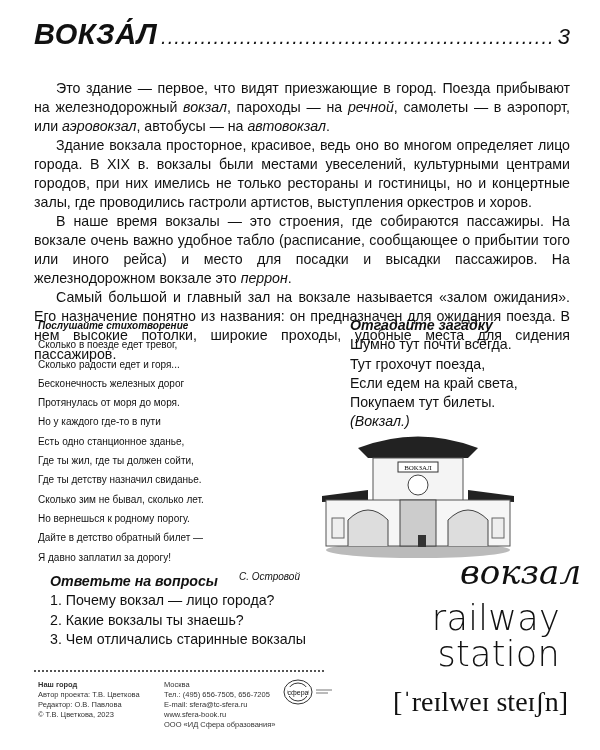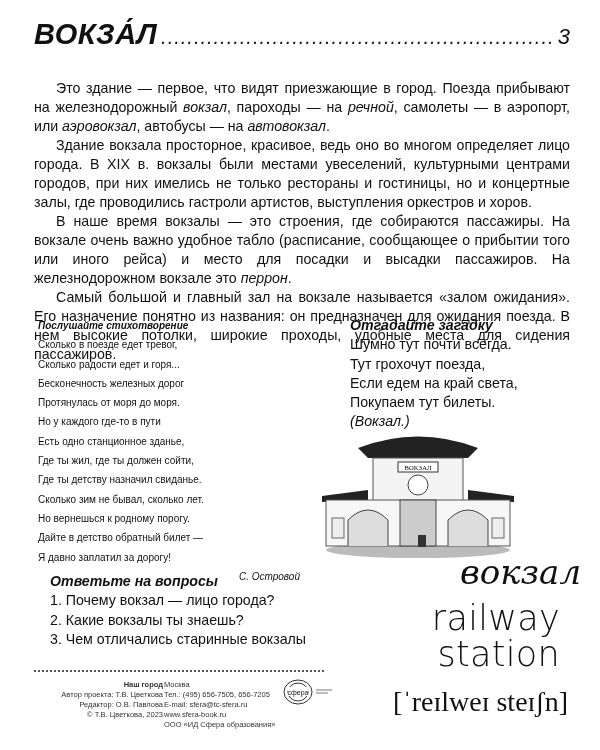--- a/index.html
+++ b/index.html
@@ -19,21 +19,21 @@
     .answer { text-align:left; font-style:italic; padding-right:0px; }
     .qblock { position:absolute; left:50px; top:572px; width:290px; font-size:14.2px; line-height:19.3px; }
     .q { white-space:nowrap; }
     .q.cont { padding-left:17px; }
     .building { position:absolute; left:318px; top:420px; width:200px; height:140px; }
     .cursive { position:absolute; left:460px; top:552px; font-family:"DejaVu Serif", serif; font-style:italic; font-size:34px; }
     .eng { position:absolute; right:40px; top:600px; text-align:right; font-family:"DejaVu Sans", sans-serif; font-size:35px; line-height:36px; font-weight:300; letter-spacing:0.3px; }
     .transcr { position:absolute; right:32px; top:686px; font-family:"Liberation Serif", serif; font-size:28px; }
     .footer-dots { position:absolute; left:34px; top:670px; width:290px; border-top:2px dotted #555; }
     .footer { position:absolute; left:38px; top:680px; font-size:7.5px; line-height:10px; color:#333; }
-    .footer .c1 { position:absolute; left:0; top:0; width:125px;text-align:right; }
+    .footer .c1 { position:absolute; left:0; top:0; width:125px; }
     .footer .c2 { position:absolute; left:126px; top:0; width:140px; }
     .footer .bold { font-weight:bold; }
     .logo { position:absolute; left:282px; top:678px; width:60px; height:28px; }
   </style>
 </head>
 <body>
 
 <div class="title-row">
   <span class="title">ВОКЗА́Л</span>
   <span class="dots">..................................................................................................</span>

